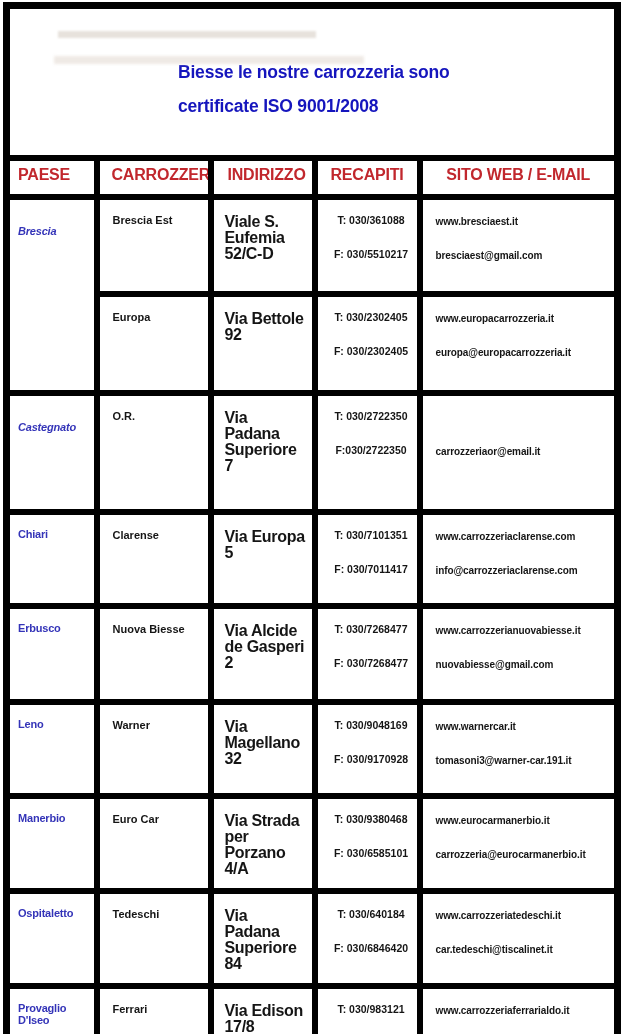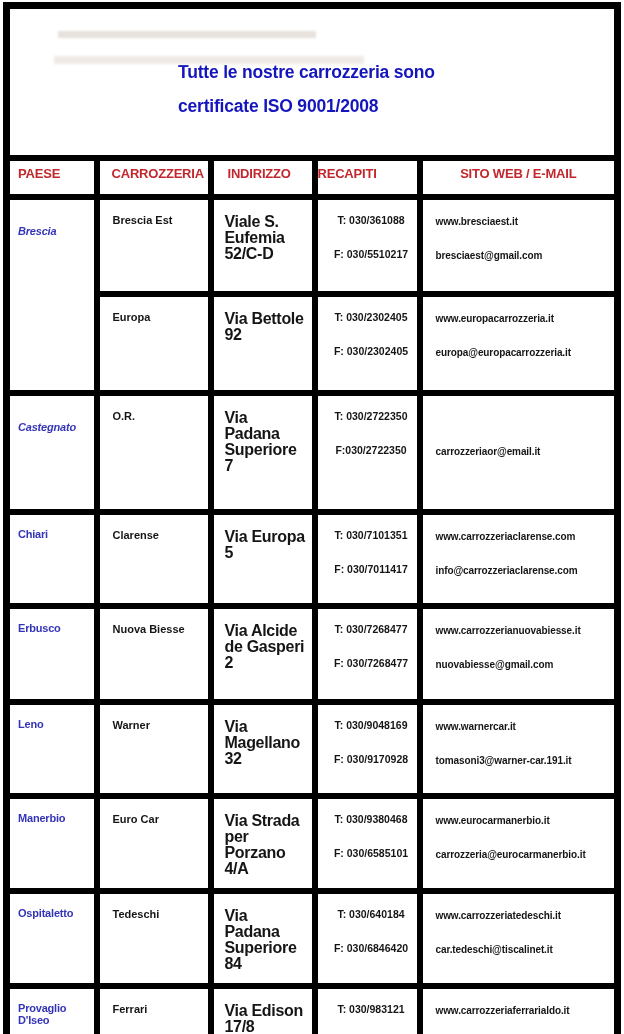--- a/index.html
+++ b/index.html
@@ -39,31 +39,31 @@
   }
   .ghost2 {
     position: absolute; left: 44px; top: 47px; width: 310px; height: 8px;
     background: #efeae5; filter: blur(1.6px);
   }
 
   
   tr.hdr td {
     height: 28px;
     color: #c1272d;
-    font-size: 13px;
+    font-size: 16px;
     font-weight: bold;
     padding-top: 5px;
     letter-spacing: -0.2px;
     white-space: nowrap;
     margin-top: 36px;
   }
   td.h-paese { padding-left: 8px; }
   td.h-carr  { padding-left: 12px; }
   td.h-indir { padding-left: 14px; }
-  td.h-recap { text-align: left; }
+  td.h-recap { text-align: center; }
   td.h-sito  { text-align: center; }
 
   
   td.paese {
     color: #3434b8;
     font-size: 11px;
     font-weight: bold;
     padding: 13px 3px 0 8px;
     letter-spacing: -0.2px;
   }
@@ -125,21 +125,21 @@
       <col style="width:105px">
       <col style="width:198px">
     </colgroup>
 
     <tbody>
         <tr>
       <td colspan="5" class="titlecell">
         <div class="ghost1"></div>
         <div class="ghost2"></div>
         <div class="title-lines">
-          <div>Tutte le nostre carrozzeria sono</div>
+          <div>Biesse le nostre carrozzeria sono</div>
           <div>certificate ISO 9001/2008</div>
         </div>
       </td>
     </tr>
 
     <tr class="hdr">
       <td class="h-paese">PAESE</td>
       <td class="h-carr">CARROZZERIA</td>
       <td class="h-indir">INDIRIZZO</td>
       <td class="h-recap">RECAPITI</td>

